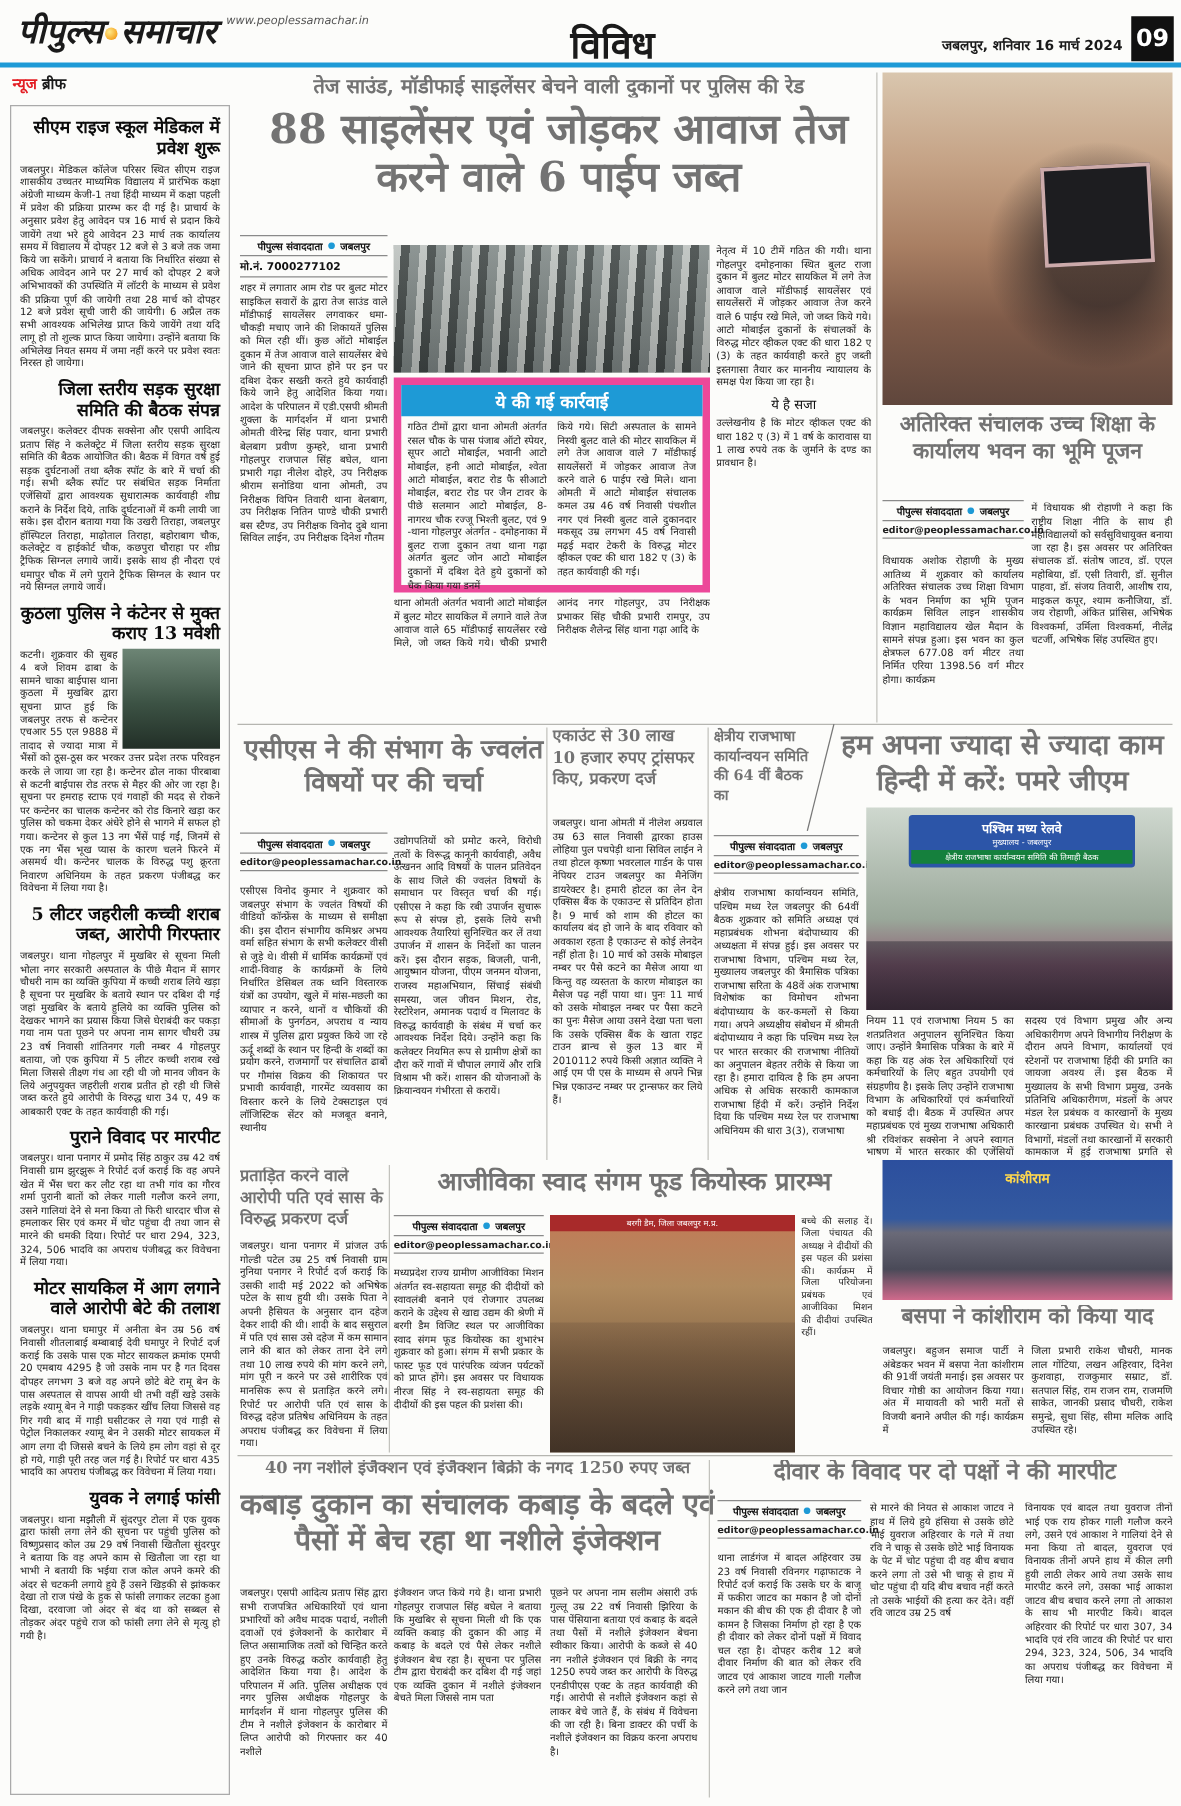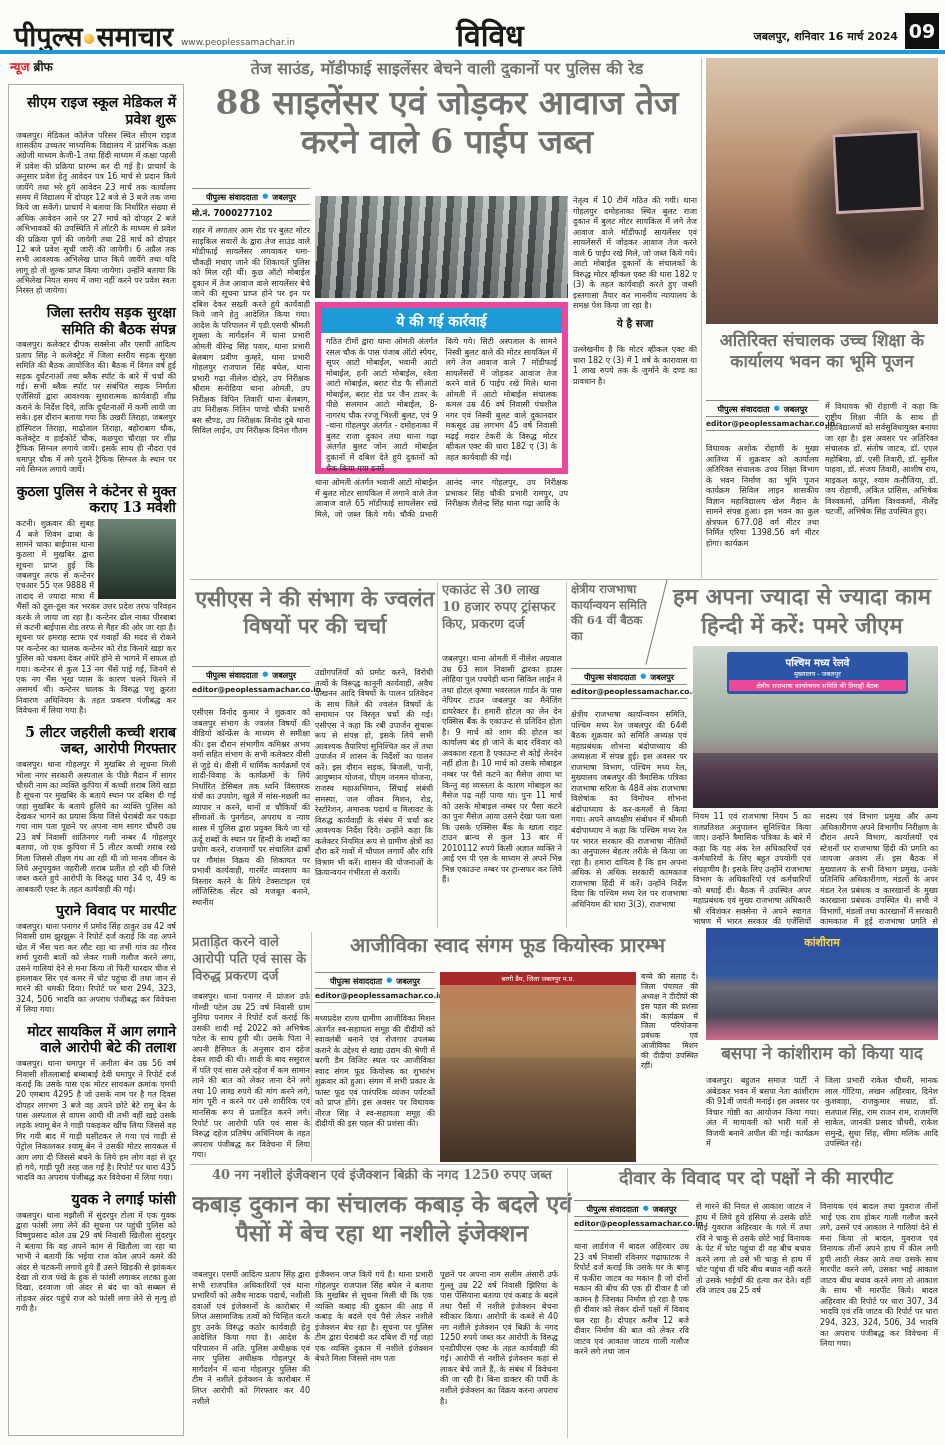--- a/index.html
+++ b/index.html
@@ -12,31 +12,31 @@
   .byline{font-size:8px;font-weight:bold;color:#111;border-top:1px solid #8a8a8a;border-bottom:1px solid #8a8a8a;
           padding:2px 0;display:flex;gap:4px;align-items:center;justify-content:center;}
   .dot{color:#1e9ad6;font-size:7px;line-height:1;}
   .email{font-size:7.5px;font-weight:bold;text-align:center;padding:2px 0;border-bottom:1px solid #8a8a8a;color:#222;}
   .phone{font-size:8.5px;font-weight:bold;padding:2px 0;border-bottom:1px solid #8a8a8a;color:#111;}
   .hline{position:absolute;background:#b5b5b0;height:1px;}
   .vline{position:absolute;background:#c2c2bd;width:1px;}
   .photo{position:absolute;overflow:hidden;}
   .brief-h{font-weight:bold;font-size:14px;line-height:1.2;margin:7px 0 3px 0;color:#0d0d0d;font-family:"DejaVu Serif","DejaVu Sans",serif;text-align:right;}
   .brief-b{font-size:8px;line-height:1.3;text-align:justify;color:#1c1c1c;}
-  .subhead{font-weight:bold;font-size:10.5px;text-align:center;margin:4px 0 15px 0;color:#0d0d0d;}
+  .subhead{font-weight:normal;font-size:10.5px;text-align:center;margin:4px 0 4px 0;color:#0d0d0d;}
   .bulb{display:inline-block;width:10px;height:10px;border-radius:50%;
         background:radial-gradient(circle at 35% 35%, #ffe98a, #f5a623 70%, #c84b1e);vertical-align:middle;margin:0 2px;}
   .blue-banner{background:#2c55a8;color:#fff;text-align:center;border-radius:3px;}
 </style>
 </head>
 <body>
 
 <div id="paper">
 
-  <div class="abs" style="left:14px;top:12px;height:38px;display:flex;align-items:flex-end;gap:8px;">
+  <div class="abs" style="left:14px;top:12px;height:38px;display:flex;gap:8px;font-style:italic;">
     <div style="font-size:27px;font-weight:bold;font-family:'DejaVu Serif','DejaVu Sans',serif;line-height:1;">
       <span>पीपुल्स</span><span class="bulb"></span><span>समाचार</span>
     </div>
     <div style="font-size:9px;color:#555;padding-bottom:3px;">www.peoplessamachar.in</div>
   </div>
   <div class="abs center" style="left:380px;top:14px;width:220px;font-size:30px;font-weight:bold;font-family:'DejaVu Serif','DejaVu Sans',serif;">विविध</div>
   <div class="abs" style="left:690px;top:28px;width:208px;text-align:right;font-size:11px;font-weight:bold;">जबलपुर, शनिवार 16 मार्च 2024</div>
   <div class="abs" style="left:905px;top:13px;width:34px;height:36px;background:#111;color:#fff;display:flex;align-items:center;justify-content:center;font-size:19px;font-weight:bold;">09</div>
   <div class="abs" style="left:0;top:50px;width:945px;height:4px;background:#1e9ad6;"></div>
 
@@ -158,21 +158,21 @@
       <span>जबलपुर</span>
     </div>
     <div class="email">editor@peoplessamachar.co.in</div>
   </div>
   <div class="abs jbody" style="left:571px;top:710px;width:116px;height:216px;">क्षेत्रीय राजभाषा कार्यान्वयन समिति, पश्चिम मध्य रेल जबलपुर की 64वीं बैठक शुक्रवार को समिति अध्यक्ष एवं महाप्रबंधक शोभना बंदोपाध्याय की अध्यक्षता में संपन्न हुई। इस अवसर पर राजभाषा विभाग, पश्चिम मध्य रेल, मुख्यालय जबलपुर की त्रैमासिक पत्रिका राजभाषा सरिता के 48वें अंक राजभाषा विशेषांक का विमोचन शोभना बंदोपाध्याय के कर-कमलों से किया गया। अपने अध्यक्षीय संबोधन में श्रीमती बंदोपाध्याय ने कहा कि पश्चिम मध्य रेल पर भारत सरकार की राजभाषा नीतियों का अनुपालन बेहतर तरीके से किया जा रहा है। हमारा दायित्व है कि हम अपना अधिक से अधिक सरकारी कामकाज राजभाषा हिंदी में करें। उन्होंने निर्देश दिया कि पश्चिम मध्य रेल पर राजभाषा अधिनियम की धारा 3(3), राजभाषा</div>
 
   <div class="photo" style="left:693px;top:646px;width:245px;height:162px;background:linear-gradient(180deg,#cfd8cf 0%,#9aa89a 55%,#8d5f74 78%,#6e4456 100%);">
     <div class="blue-banner" style="position:absolute;left:14%;top:6px;width:72%;padding:3px 2px;">
       <div style="font-size:10px;font-weight:bold;">पश्चिम मध्य रेलवे</div>
       <div style="font-size:6.5px;">मुख्यालय - जबलपुर</div>
-      <div style="font-size:6.5px;background:#ec4899;margin-top:2px;padding:1px;">क्षेत्रीय राजभाषा कार्यान्वयन समिति की तिमाही बैठक</div>
+      <div style="font-size:6.5px;background:#15803d;margin-top:2px;padding:1px;">क्षेत्रीय राजभाषा कार्यान्वयन समिति की तिमाही बैठक</div>
     </div>
     <div style="position:absolute;bottom:0;width:100%;height:34%;background:linear-gradient(180deg,rgba(35,35,45,.45),rgba(25,25,35,.7));"></div>
   </div>
   <div class="abs jbody" style="left:693px;top:812px;width:118px;height:114px;">नियम 11 एवं राजभाषा नियम 5 का शतप्रतिशत अनुपालन सुनिश्चित किया जाए। उन्होंने त्रैमासिक पत्रिका के बारे में कहा कि यह अंक रेल अधिकारियों एवं कर्मचारियों के लिए बहुत उपयोगी एवं संग्रहणीय है। इसके लिए उन्होंने राजभाषा विभाग के अधिकारियों एवं कर्मचारियों को बधाई दी। बैठक में उपस्थित अपर महाप्रबंधक एवं मुख्य राजभाषा अधिकारी श्री रविशंकर सक्सेना ने अपने स्वागत भाषण में भारत सरकार की एजेंसियों द्वारा राजभाषा हिंदी के उन्नयन हेतु किए जा रहे विभिन्न अभिनव प्रयोगों का उल्लेख करते हुए कहा कि सभी समिति</div>
   <div class="abs jbody" style="left:820px;top:812px;width:118px;height:114px;">सदस्य एवं विभाग प्रमुख और अन्य अधिकारीगण अपने विभागीय निरीक्षण के दौरान अपने विभाग, कार्यालयों एवं स्टेशनों पर राजभाषा हिंदी की प्रगति का जायजा अवश्य लें। इस बैठक में मुख्यालय के सभी विभाग प्रमुख, उनके प्रतिनिधि अधिकारीगण, मंडलों के अपर मंडल रेल प्रबंधक व कारखानों के मुख्य कारखाना प्रबंधक उपस्थित थे। सभी ने विभागों, मंडलों तथा कारखानों में सरकारी कामकाज में हुई राजभाषा प्रगति से अध्यक्ष/महाप्रबंधक पमरे को अवगत कराया तथा रचनात्मक सुझाव दिये।</div>
 
   <div class="abs hl" style="left:192px;top:934px;width:118px;height:52px;font-size:13px;line-height:1.3;">प्रताड़ित करने वाले आरोपी पति एवं सास के विरुद्ध प्रकरण दर्ज</div>
   <div class="abs jbody" style="left:192px;top:992px;width:118px;height:168px;">जबलपुर। थाना पनागर में प्रांजल उर्फ गोल्डी पटेल उम्र 25 वर्ष निवासी ग्राम नुनिया पनागर ने रिपोर्ट दर्ज कराई कि उसकी शादी मई 2022 को अभिषेक पटेल के साथ हुयी थी। उसके पिता ने अपनी हैसियत के अनुसार दान दहेज देकर शादी की थी। शादी के बाद ससुराल में पति एवं सास उसे दहेज में कम सामान लाने की बात को लेकर ताना देने लगे तथा 10 लाख रुपये की मांग करने लगे, मांग पूरी न करने पर उसे शारीरिक एवं मानसिक रूप से प्रताड़ित करने लगे। रिपोर्ट पर आरोपी पति एवं सास के विरुद्ध दहेज प्रतिषेध अधिनियम के तहत अपराध पंजीबद्ध कर विवेचना में लिया गया।</div>
 
   <div class="vline" style="left:311px;top:932px;height:230px;"></div>

